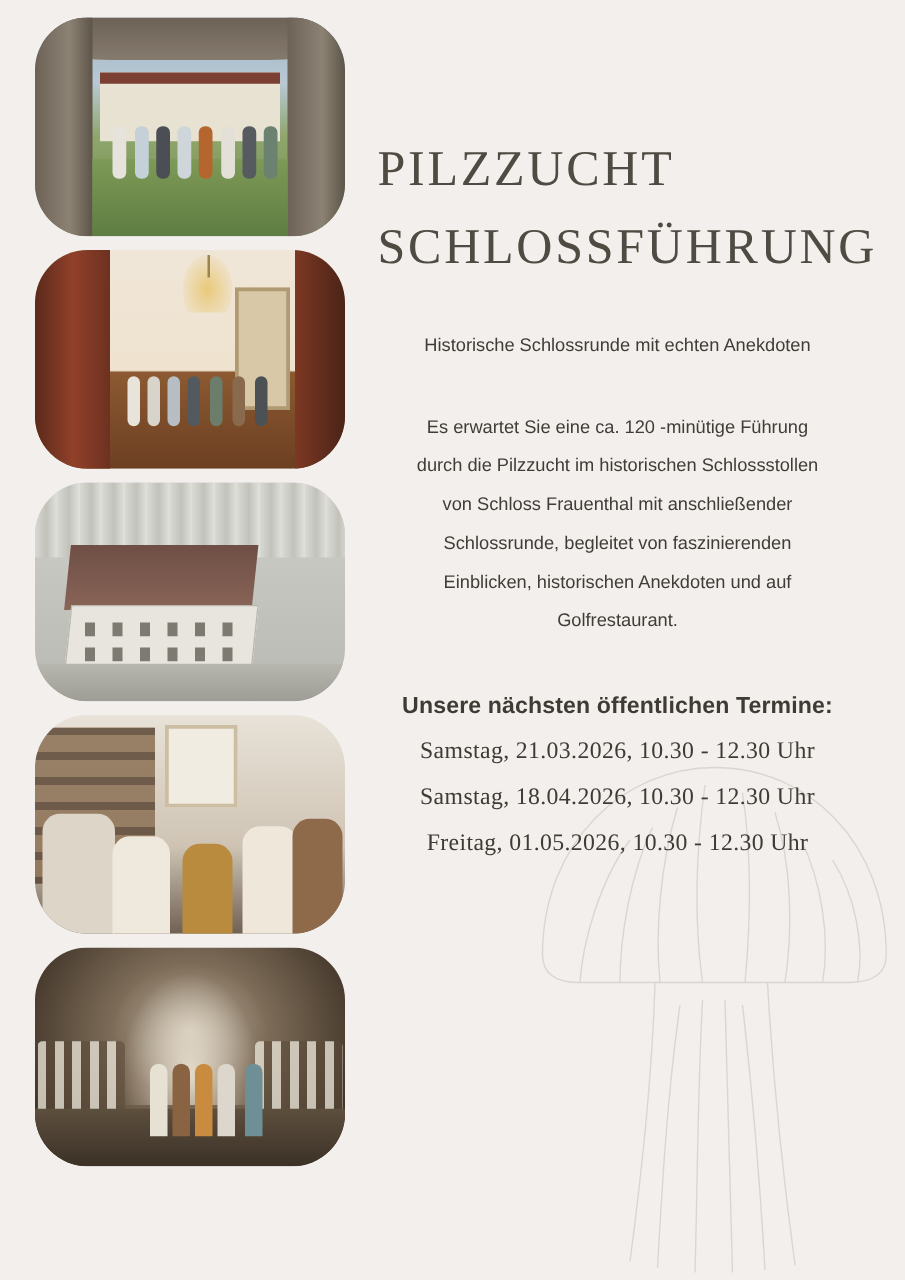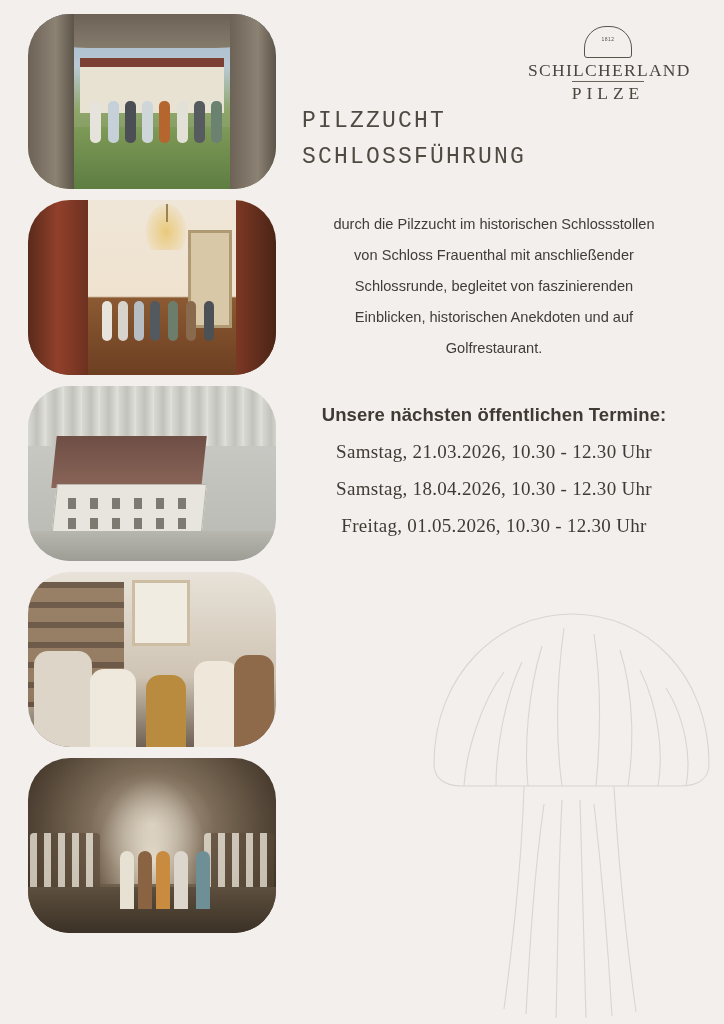--- a/index.html
+++ b/index.html
@@ -207,22 +207,22 @@
   }
 
   
   .content {
     position: absolute;
     left: 292px;
     top: 104px;
     width: 404px;
   }
   .title-1, .title-2 {
-    font-family: Liberation Mono, monospace;
-    font-size: 23px;
+    font-family: Liberation Serif, serif;
+    font-size: 40px;
     letter-spacing: 2.2px;
     color: #4f4a42;
     line-height: 1.55;
     white-space: nowrap;
   }
   .title-1 { margin-left: 10px; }
   .title-2 { margin-left: 10px; }
   .subtitle {
     text-align: right;
     font-size: 17px;
@@ -302,27 +302,20 @@
       <path d="M282 232 C288 202 280 162 262 134"></path>
       <path d="M120 232 C118 300 110 380 100 455"></path>
       <path d="M210 232 C214 304 222 384 232 458"></path>
       <path d="M140 250 C130 320 126 390 122 460"></path>
       <path d="M190 250 C198 320 204 392 208 462"></path>
       <path d="M158 246 C154 322 154 394 152 464"></path>
       <path d="M176 246 C178 322 180 394 182 464"></path>
     </g>
   </svg>
 
-  <div class="logo">
-    <div class="logo-mark">
-      <div class="logo-year">1812</div>
-    </div>
-    <div class="logo-name">SCHILCHERLAND</div>
-    <div class="logo-sub">PILZE</div>
-  </div>
 
   <div class="photo-col">
 
     <div class="photo p1">
       <div class="inner">
         <div class="arch-top"></div>
         <div class="arch-l"></div>
         <div class="arch-r"></div>
         <div class="bldg"></div>
         <div class="lawn"></div>
@@ -402,23 +395,25 @@
       </div>
     </div>
 
   </div>
 
   <div class="content">
     <div class="title-1">PILZZUCHT</div>
     <div class="title-2">SCHLOSSFÜHRUNG</div>
 
     <div class="bullets">
+      <div>Historische Schlossrunde mit echten Anekdoten</div>
     </div>
 
     <div class="intro">
+      <div>Es erwartet Sie eine ca. 120 -minütige Führung</div>
       <div>durch die Pilzzucht im historischen Schlossstollen</div>
       <div>von Schloss Frauenthal mit anschließender</div>
       <div>Schlossrunde, begleitet von faszinierenden</div>
       <div>Einblicken, historischen Anekdoten und auf</div>
       <div>Golfrestaurant.</div>
     </div>
 
     <div class="dates-head">Unsere nächsten öffentlichen Termine:</div>
     <div class="date-line">Samstag, 21.03.2026, 10.30 - 12.30 Uhr</div>
     <div class="date-line">Samstag, 18.04.2026, 10.30 - 12.30 Uhr</div>

